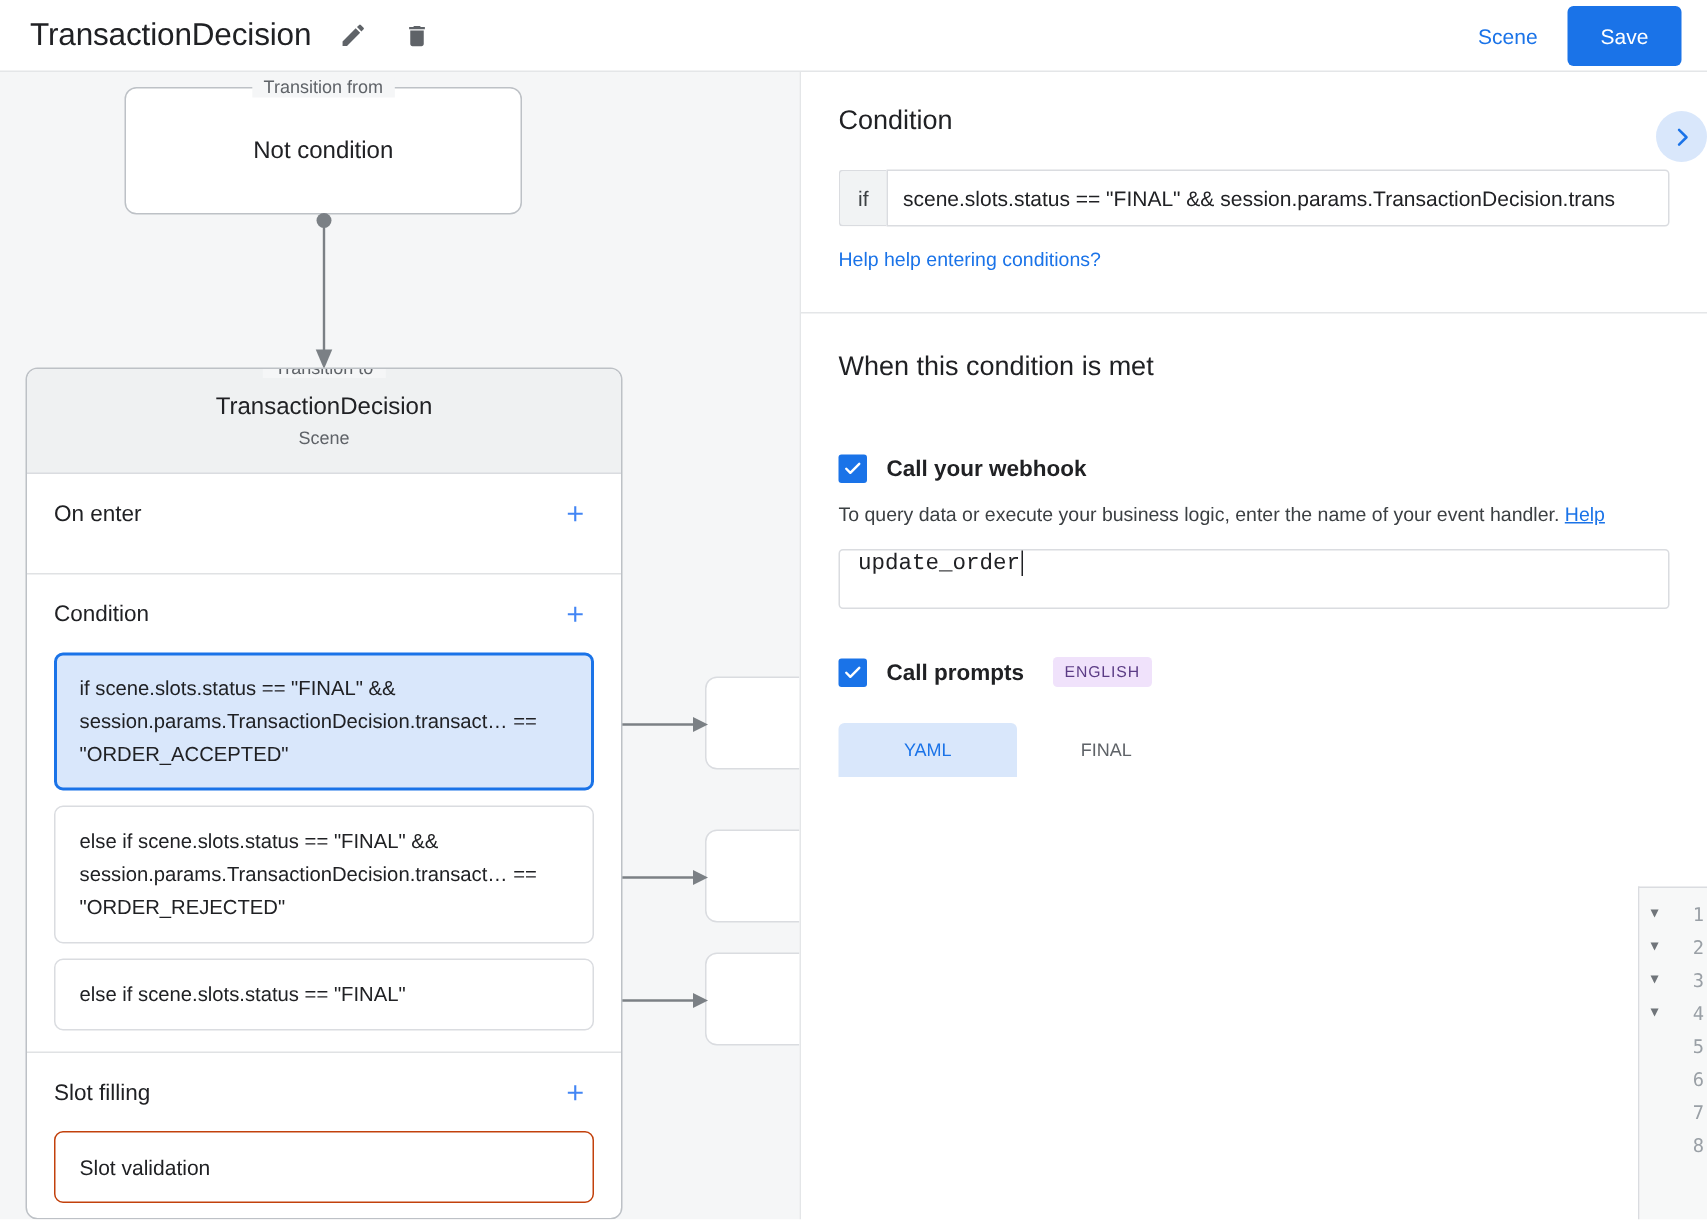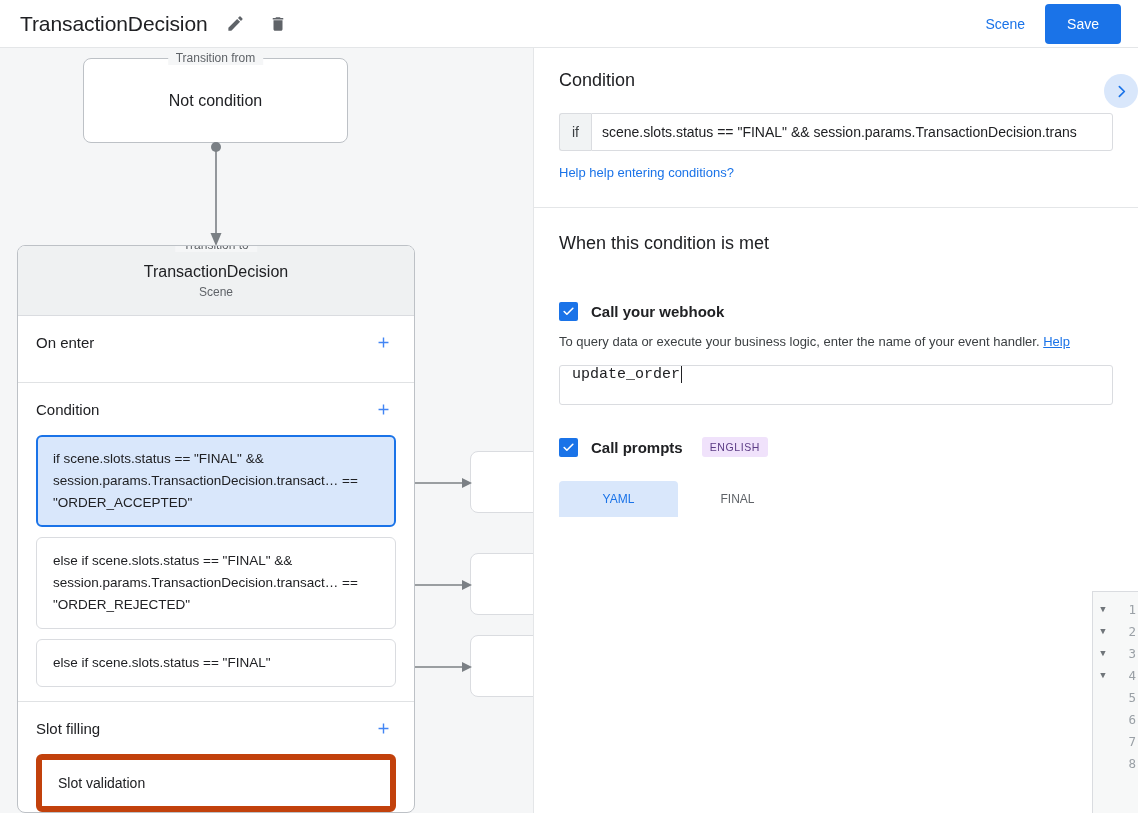--- a/index.html
+++ b/index.html
@@ -123,21 +123,21 @@
     word-break: break-word;
   }
   .cond-card.selected {
     background: #d9e7fb;
     border: 2px solid #1a73e8;
     padding: 11px 15px;
   }
   .cond-card:last-child { margin-bottom: 0; }
 
   .slot-card {
-    border: 6px solid #c2410c; border-radius: 6px;
+    border: 1px solid #c2410c; border-radius: 6px;
     background: #ffffff;
     padding: 15px 16px;
     font-size: 14px; color: #202124;
   }
 
   
   .stub {
     position: absolute;
     border: 1px solid #dadce0; border-radius: 8px;
     background: #ffffff;

